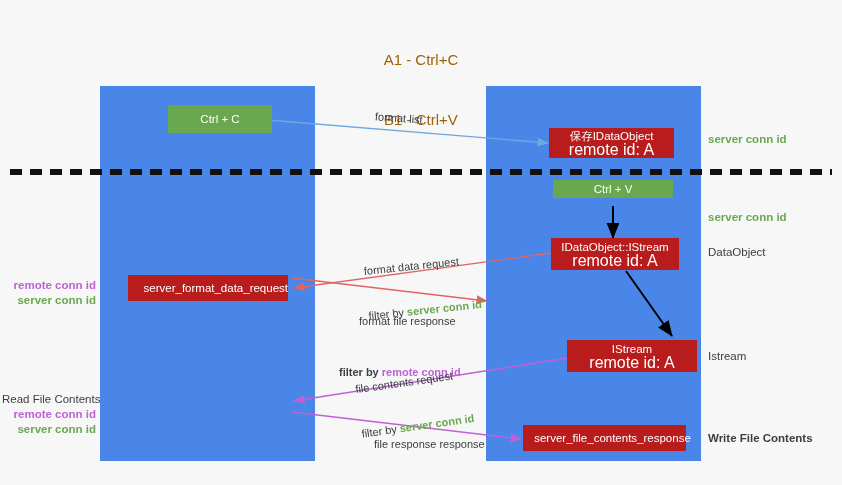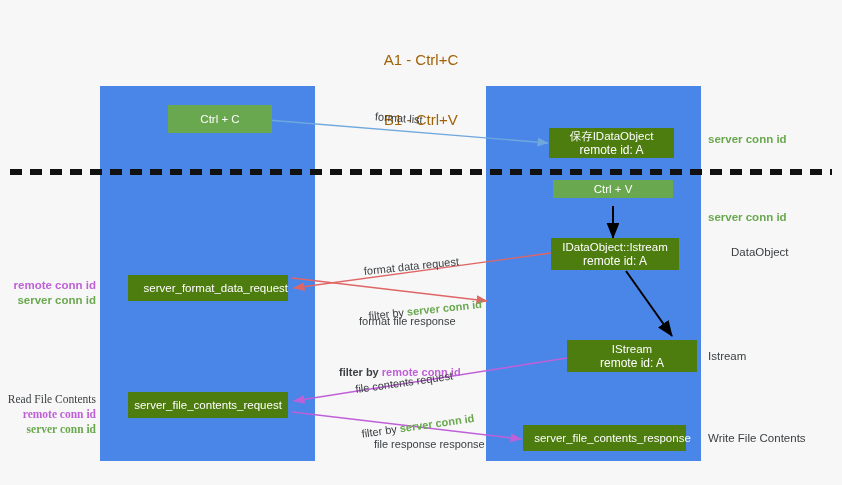--- a/index.html
+++ b/index.html
@@ -68,22 +68,22 @@
     flex-direction: column;
     align-items: center;
     justify-content: center;
     color: #ffffff;
     font-size: 11.5px;
     line-height: 14px;
     text-align: center;
     white-space: pre;
   }
   .box.green  { background: #6aa84f; }
-  .box.orange { background: #4d7c0f; }
-  .box .l2 { font-size: 12px; }
+  .box.orange { background: #b91c1c; }
+  .box .l2 { font-size: 16px; }
 
   
   .side-label {
     font-size: 11.5px;
     line-height: 15px;
     white-space: pre;
   }
   .green-txt  { color: #6aa84f; font-weight: bold; }
   .purple-txt { color: #c060d8; font-weight: bold; }
   .dark-txt   { color: #3c4043; }
@@ -162,58 +162,55 @@
   <div class="abs box orange" style="left:549px; top:128px; width:125px; height:30px;">
     <div>保存IDataObject</div>
     <div class="l2">remote id: A</div>
   </div>
 
   <div class="abs box green" style="left:553px; top:180px; width:120px; height:18px;">
     <div>Ctrl + V</div>
   </div>
 
   <div class="abs box orange" style="left:551px; top:238px; width:128px; height:32px;">
-    <div>IDataObject::Istream</div>
+    <div>IDataObject::IStream</div>
     <div class="l2">remote id: A</div>
   </div>
 
   <div class="abs box orange" style="left:567px; top:340px; width:130px; height:32px;">
     <div>IStream</div>
     <div class="l2">remote id: A</div>
   </div>
 
   <div class="abs box orange" style="left:128px; top:275px; width:160px; height:26px;align-items:flex-end;">
     <div>server_format_data_request</div>
   </div>
 
 
-  <div class="abs box orange" style="left:128px; top:392px; width:160px; height:26px;">
-    <div>server_file_contents_request</div>
-  </div>
 
   <div class="abs box orange" style="left:523px; top:425px; width:163px; height:26px;padding-left:16px;">
     <div>server_file_contents_response</div>
   </div>
 
   <div class="abs side-label green-txt" style="left:708px; top:132px;">server conn id</div>
 
   <div class="abs side-label green-txt" style="left:708px; top:210px;">server conn id</div>
 
-  <div class="abs side-label dark-txt" style="left:731px; top:245px;">DataObject</div>
+  <div class="abs side-label dark-txt" style="left:708px; top:245px;">DataObject</div>
 
   <div class="abs side-label dark-txt" style="left:708px; top:349px;">Istream</div>
 
-  <div class="abs side-label dark-txt" style="left:708px; top:431px;">Write File Contents</div>
+  <div class="abs side-label dark-txt" style="left:708px; top:431px;font-weight:bold;">Write File Contents</div>
 
   <div class="abs" style="left:8px; top:278px; width:88px; text-align:right;">
     <div class="side-label purple-txt">remote conn id</div>
     <div class="side-label green-txt">server conn id</div>
   </div>
 
-  <div class="abs" style="left:2px; top:392px; width:94px; text-align:right;font-family:Liberation Serif, serif;">
+  <div class="abs" style="left:2px; top:392px; width:94px; text-align:right;">
     <div class="side-label dark-txt">Read File Contents</div>
     <div class="side-label purple-txt">remote conn id</div>
     <div class="side-label green-txt">server conn id</div>
   </div>
 
   <div class="abs caption" style="left:375px; top:111px; transform:rotate(4deg);">format list</div>
 
   <div class="abs caption" style="left:366px; top:228px; transform:rotate(-6deg);">
     <div>format data request</div>
     <div><span>filter by </span><span class="hl-green">server conn id</span></div>

